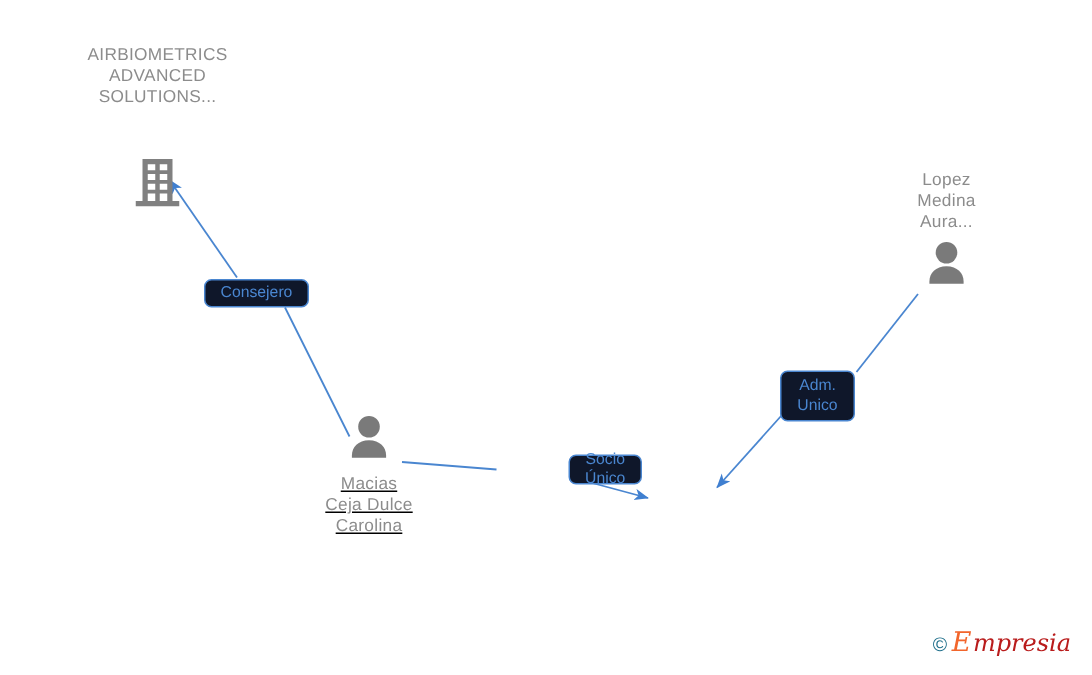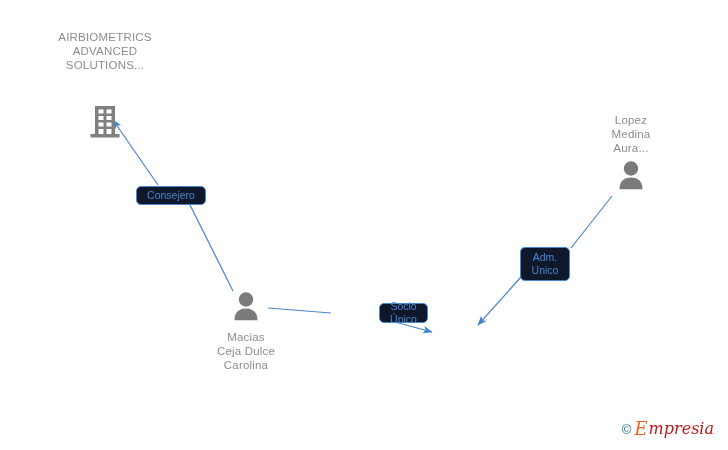--- a/index.html
+++ b/index.html
@@ -156,21 +156,21 @@
 Medina
 Aura...</div>
     <span class="node-icon">
       <svg width="32" height="30" viewBox="0 0 32 30" xmlns="http://www.w3.org/2000/svg">
         <circle cx="16" cy="8.5" r="7.2" fill="#7a7a7a"></circle>
         <path d="M16 17.5c-7.2 0-11.4 4.6-11.4 10.2v1.5h22.8v-1.5c0-5.6-4.2-10.2-11.4-10.2z" fill="#7a7a7a"></path>
       </svg>
     </span>
   </div>
 
-  <div class="node" style="left:176px; top:291px;">
+  <div class="node" style="left:176px; top:276px;text-decoration:underline;">
     <span class="node-icon">
       <svg width="32" height="30" viewBox="0 0 32 30" xmlns="http://www.w3.org/2000/svg">
         <circle cx="16" cy="8.5" r="7.2" fill="#7a7a7a"></circle>
         <path d="M16 17.5c-7.2 0-11.4 4.6-11.4 10.2v1.5h22.8v-1.5c0-5.6-4.2-10.2-11.4-10.2z" fill="#7a7a7a"></path>
       </svg>
     </span>
     <div class="node-label label-below">Macias
 Ceja Dulce
 Carolina</div>
   </div>

